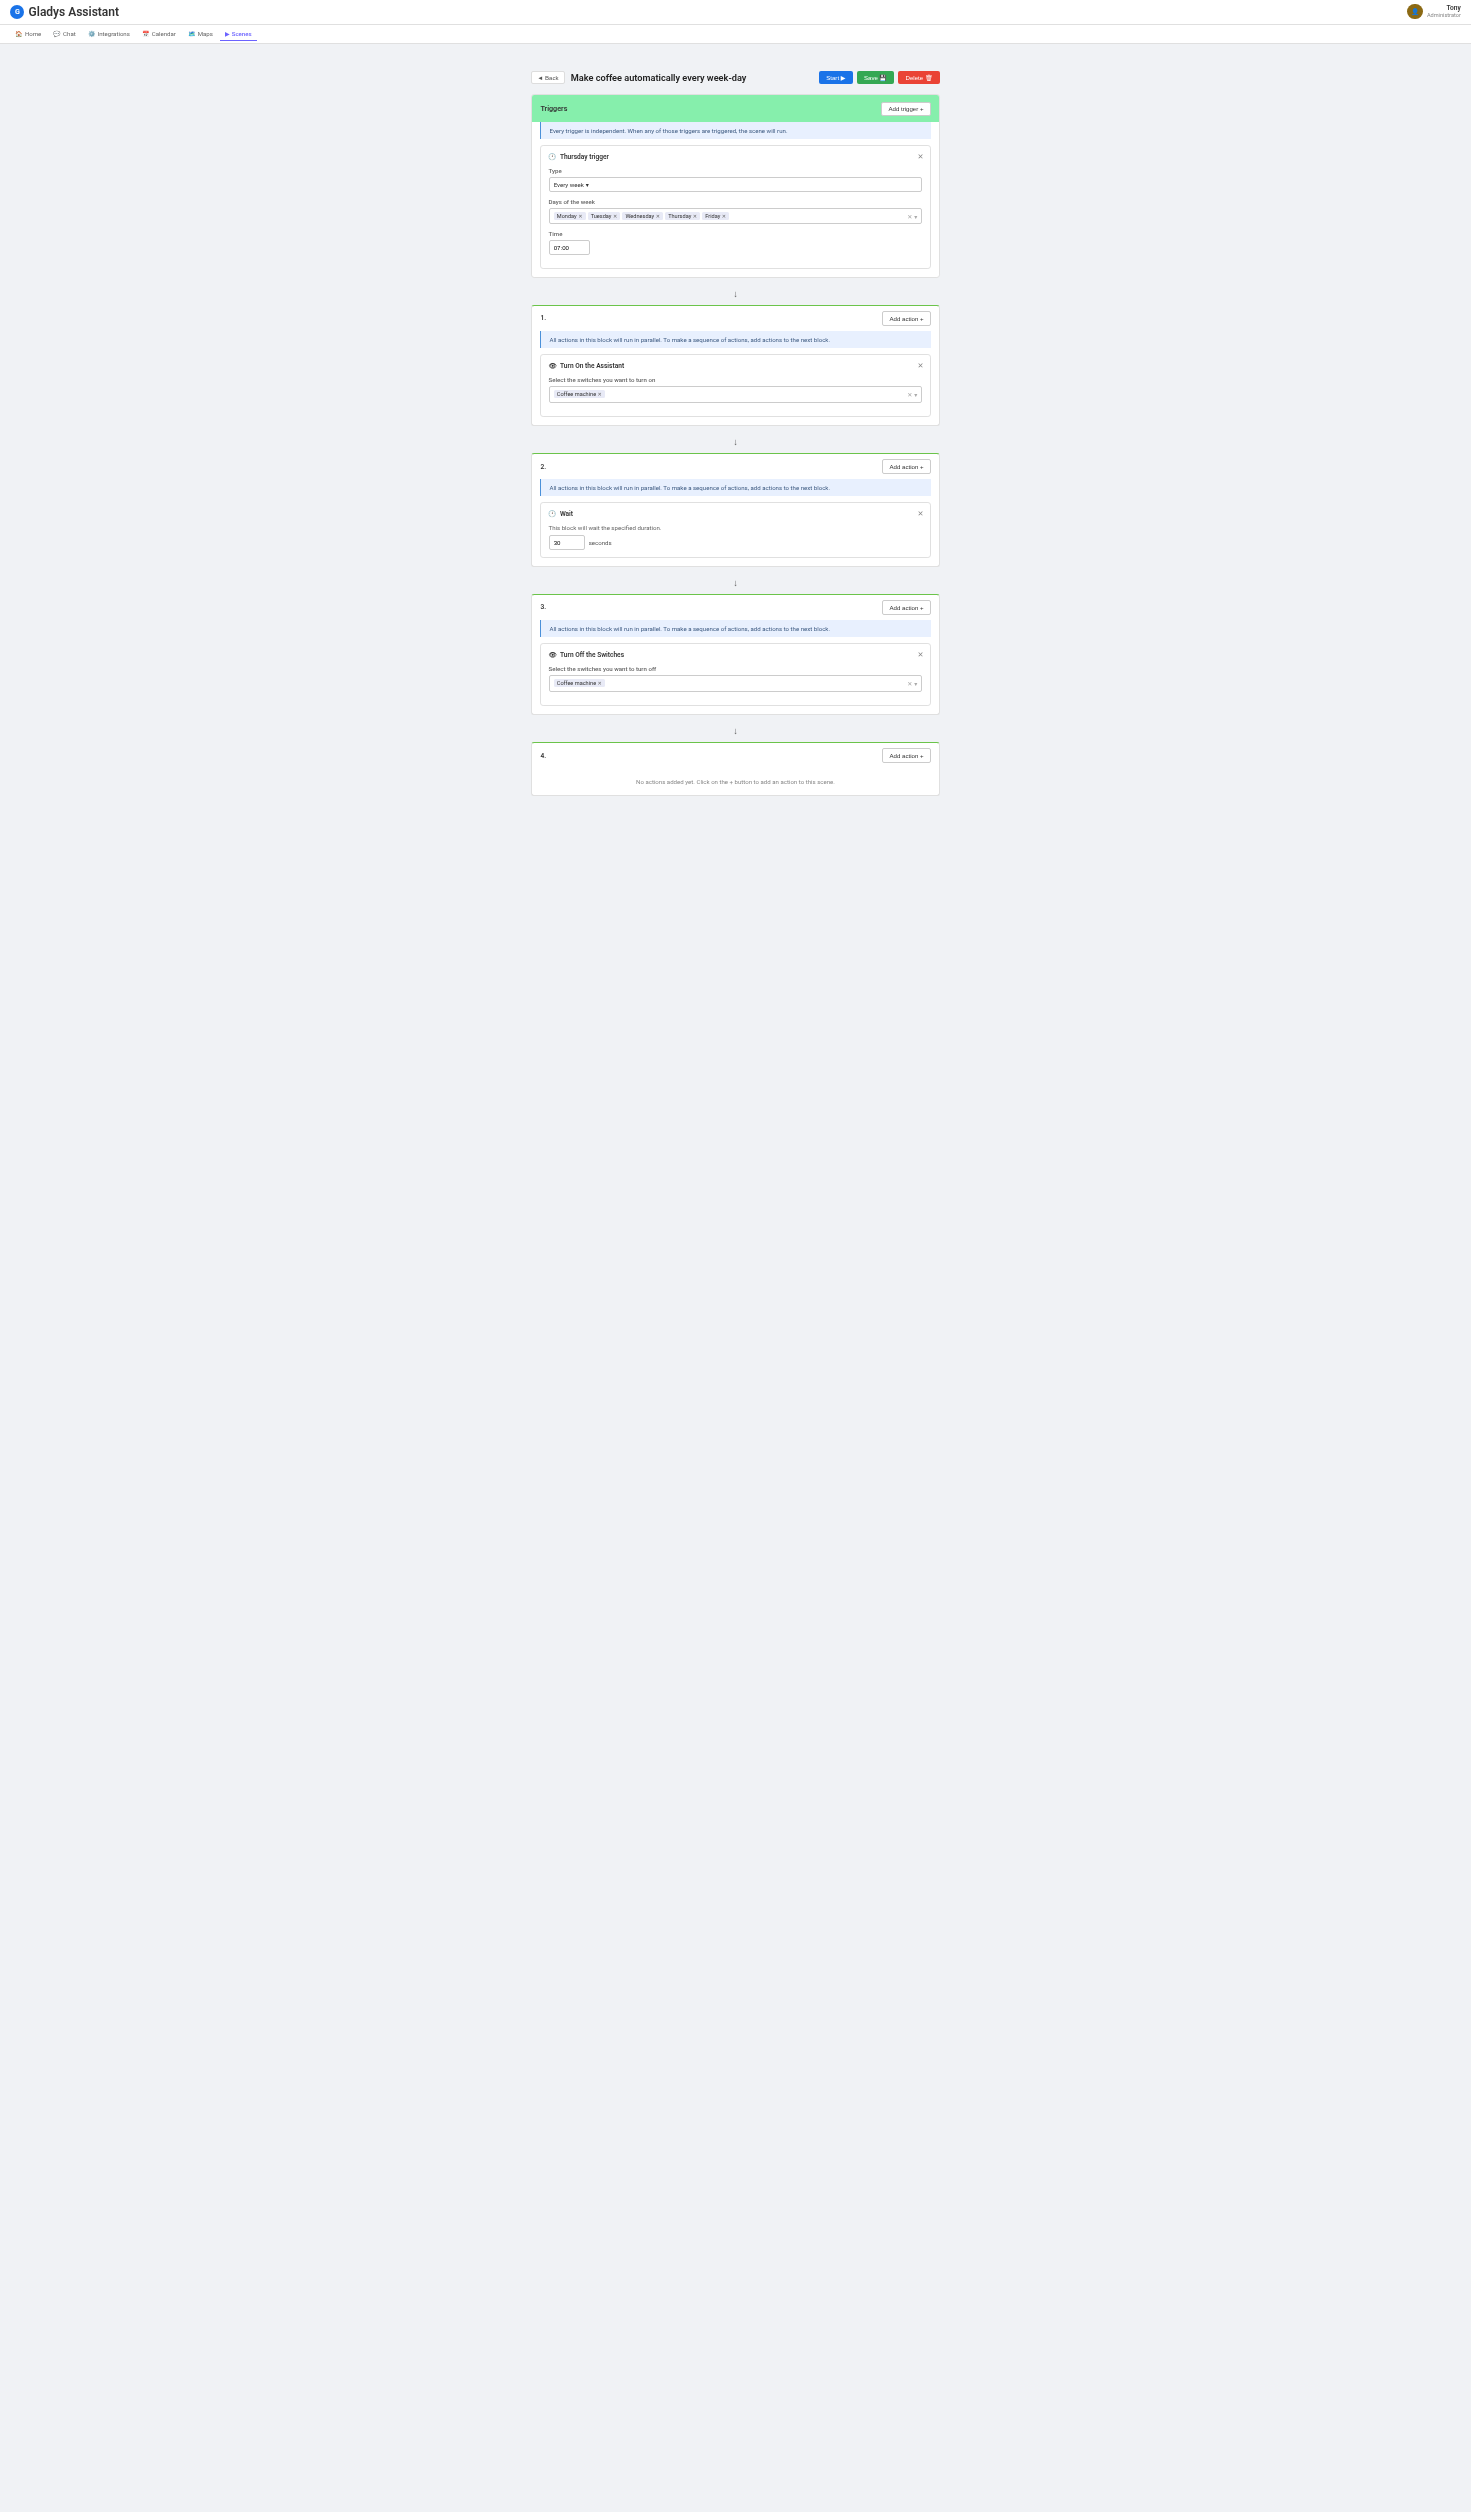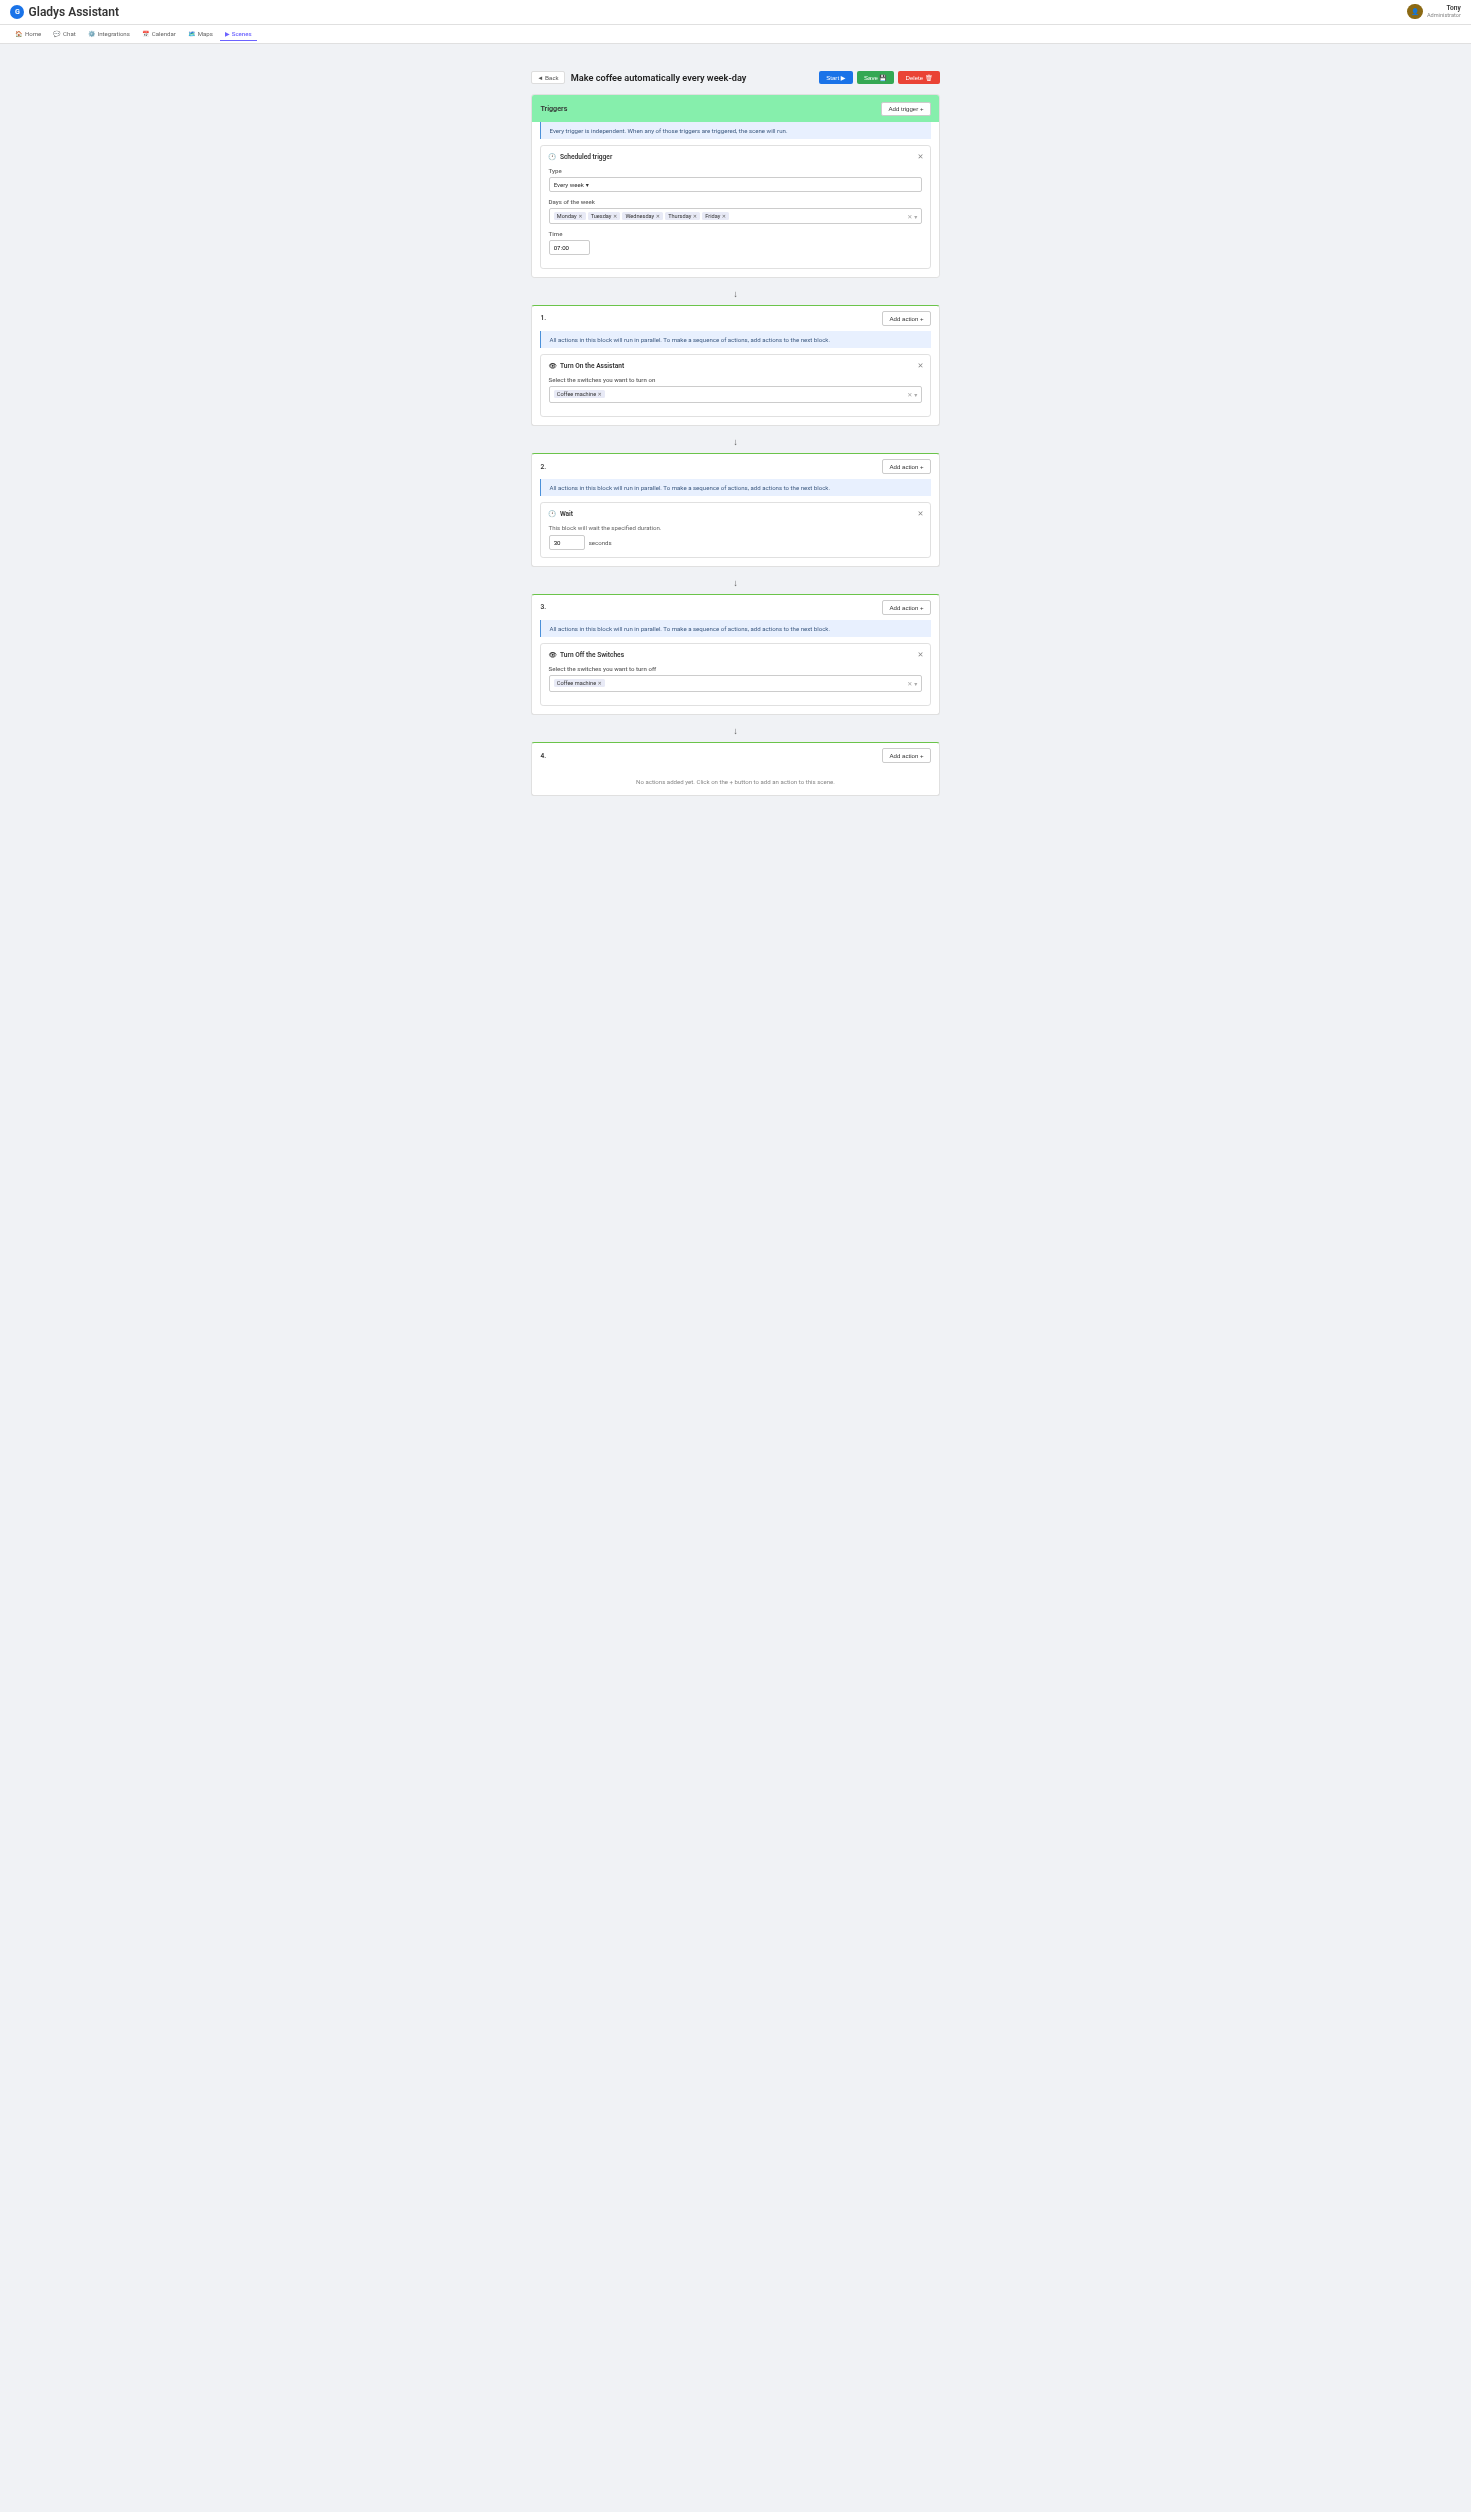--- a/index.html
+++ b/index.html
@@ -464,21 +464,21 @@
   <div class="section-card">
     <div class="section-header">
       <span class="section-title">Triggers</span>
       <button class="add-trigger-btn">Add trigger +</button>
     </div>
     <div class="info-banner">Every trigger is independent. When any of those triggers are triggered, the scene will run.</div>
 
     <div class="trigger-block">
       <div class="trigger-block-header">
         <span class="trigger-icon">🕐</span>
-        <span>Scheduled trigger</span>
+        <span>Thursday trigger</span>
       </div>
       <button class="close-btn">✕</button>
 
       <div class="form-group">
         <div class="field-label">Type</div>
         <div class="select-input">
           <span>Every week</span>
           <span>▾</span>
         </div>
       </div>

